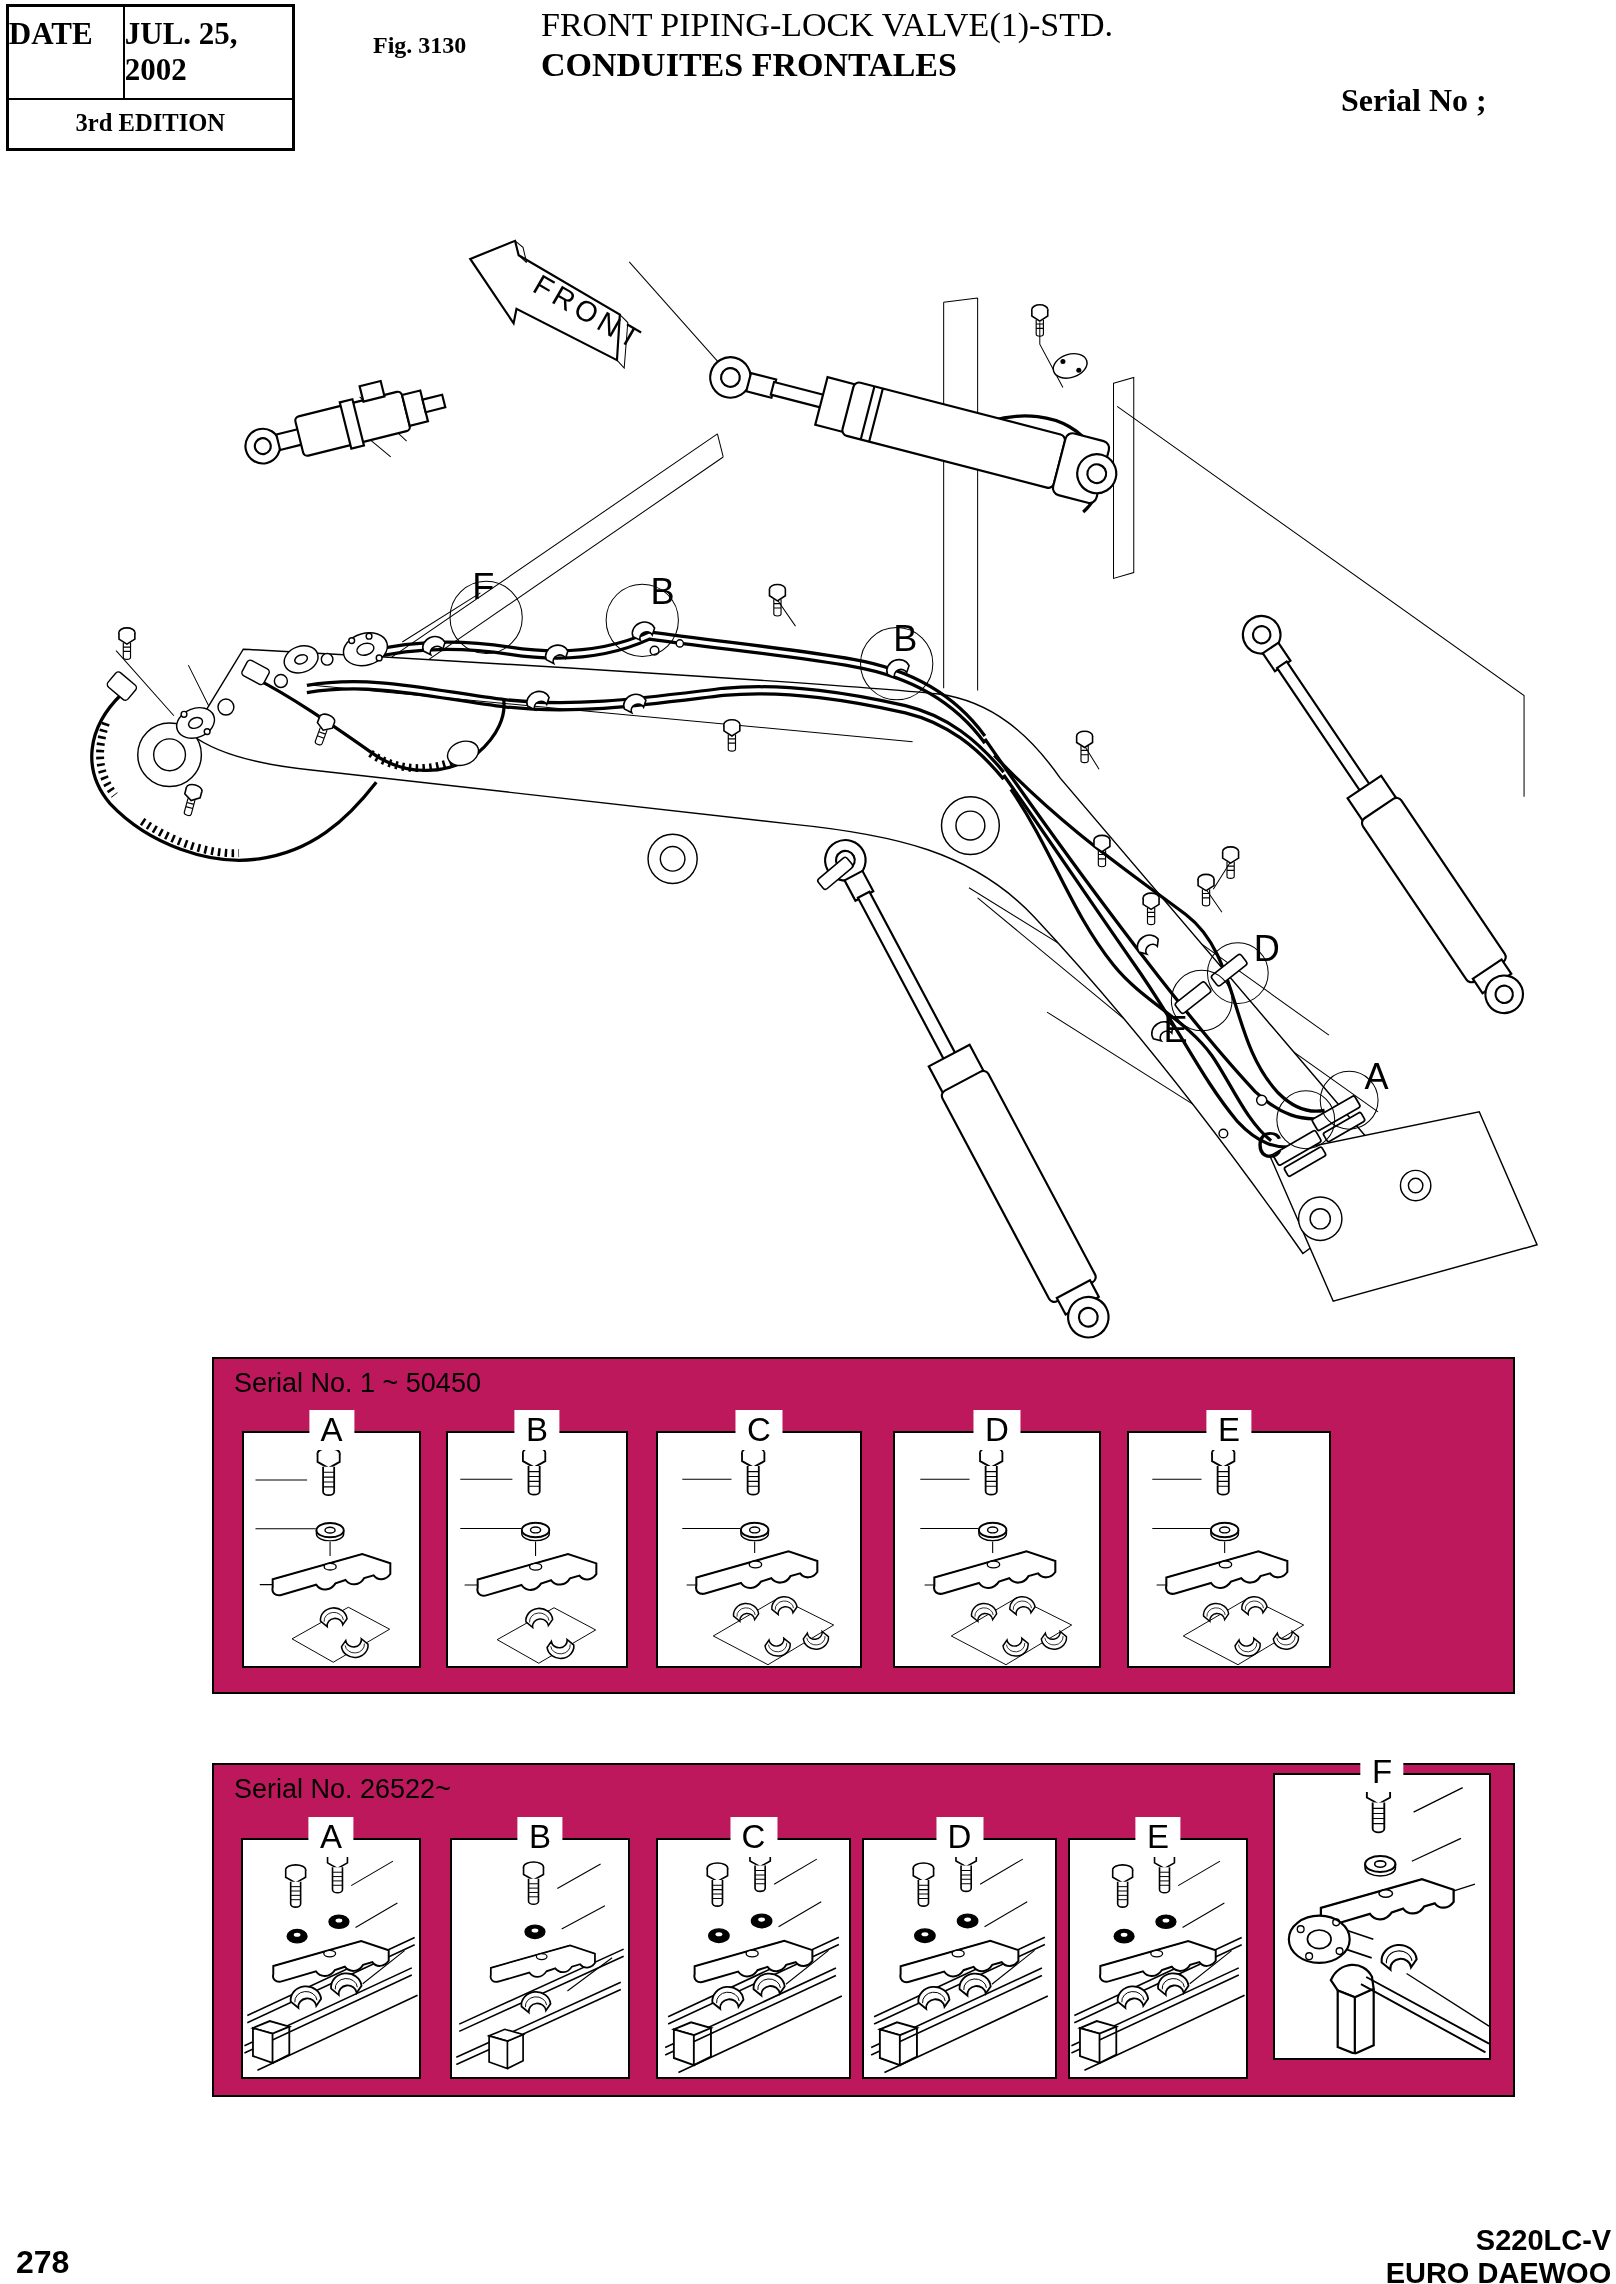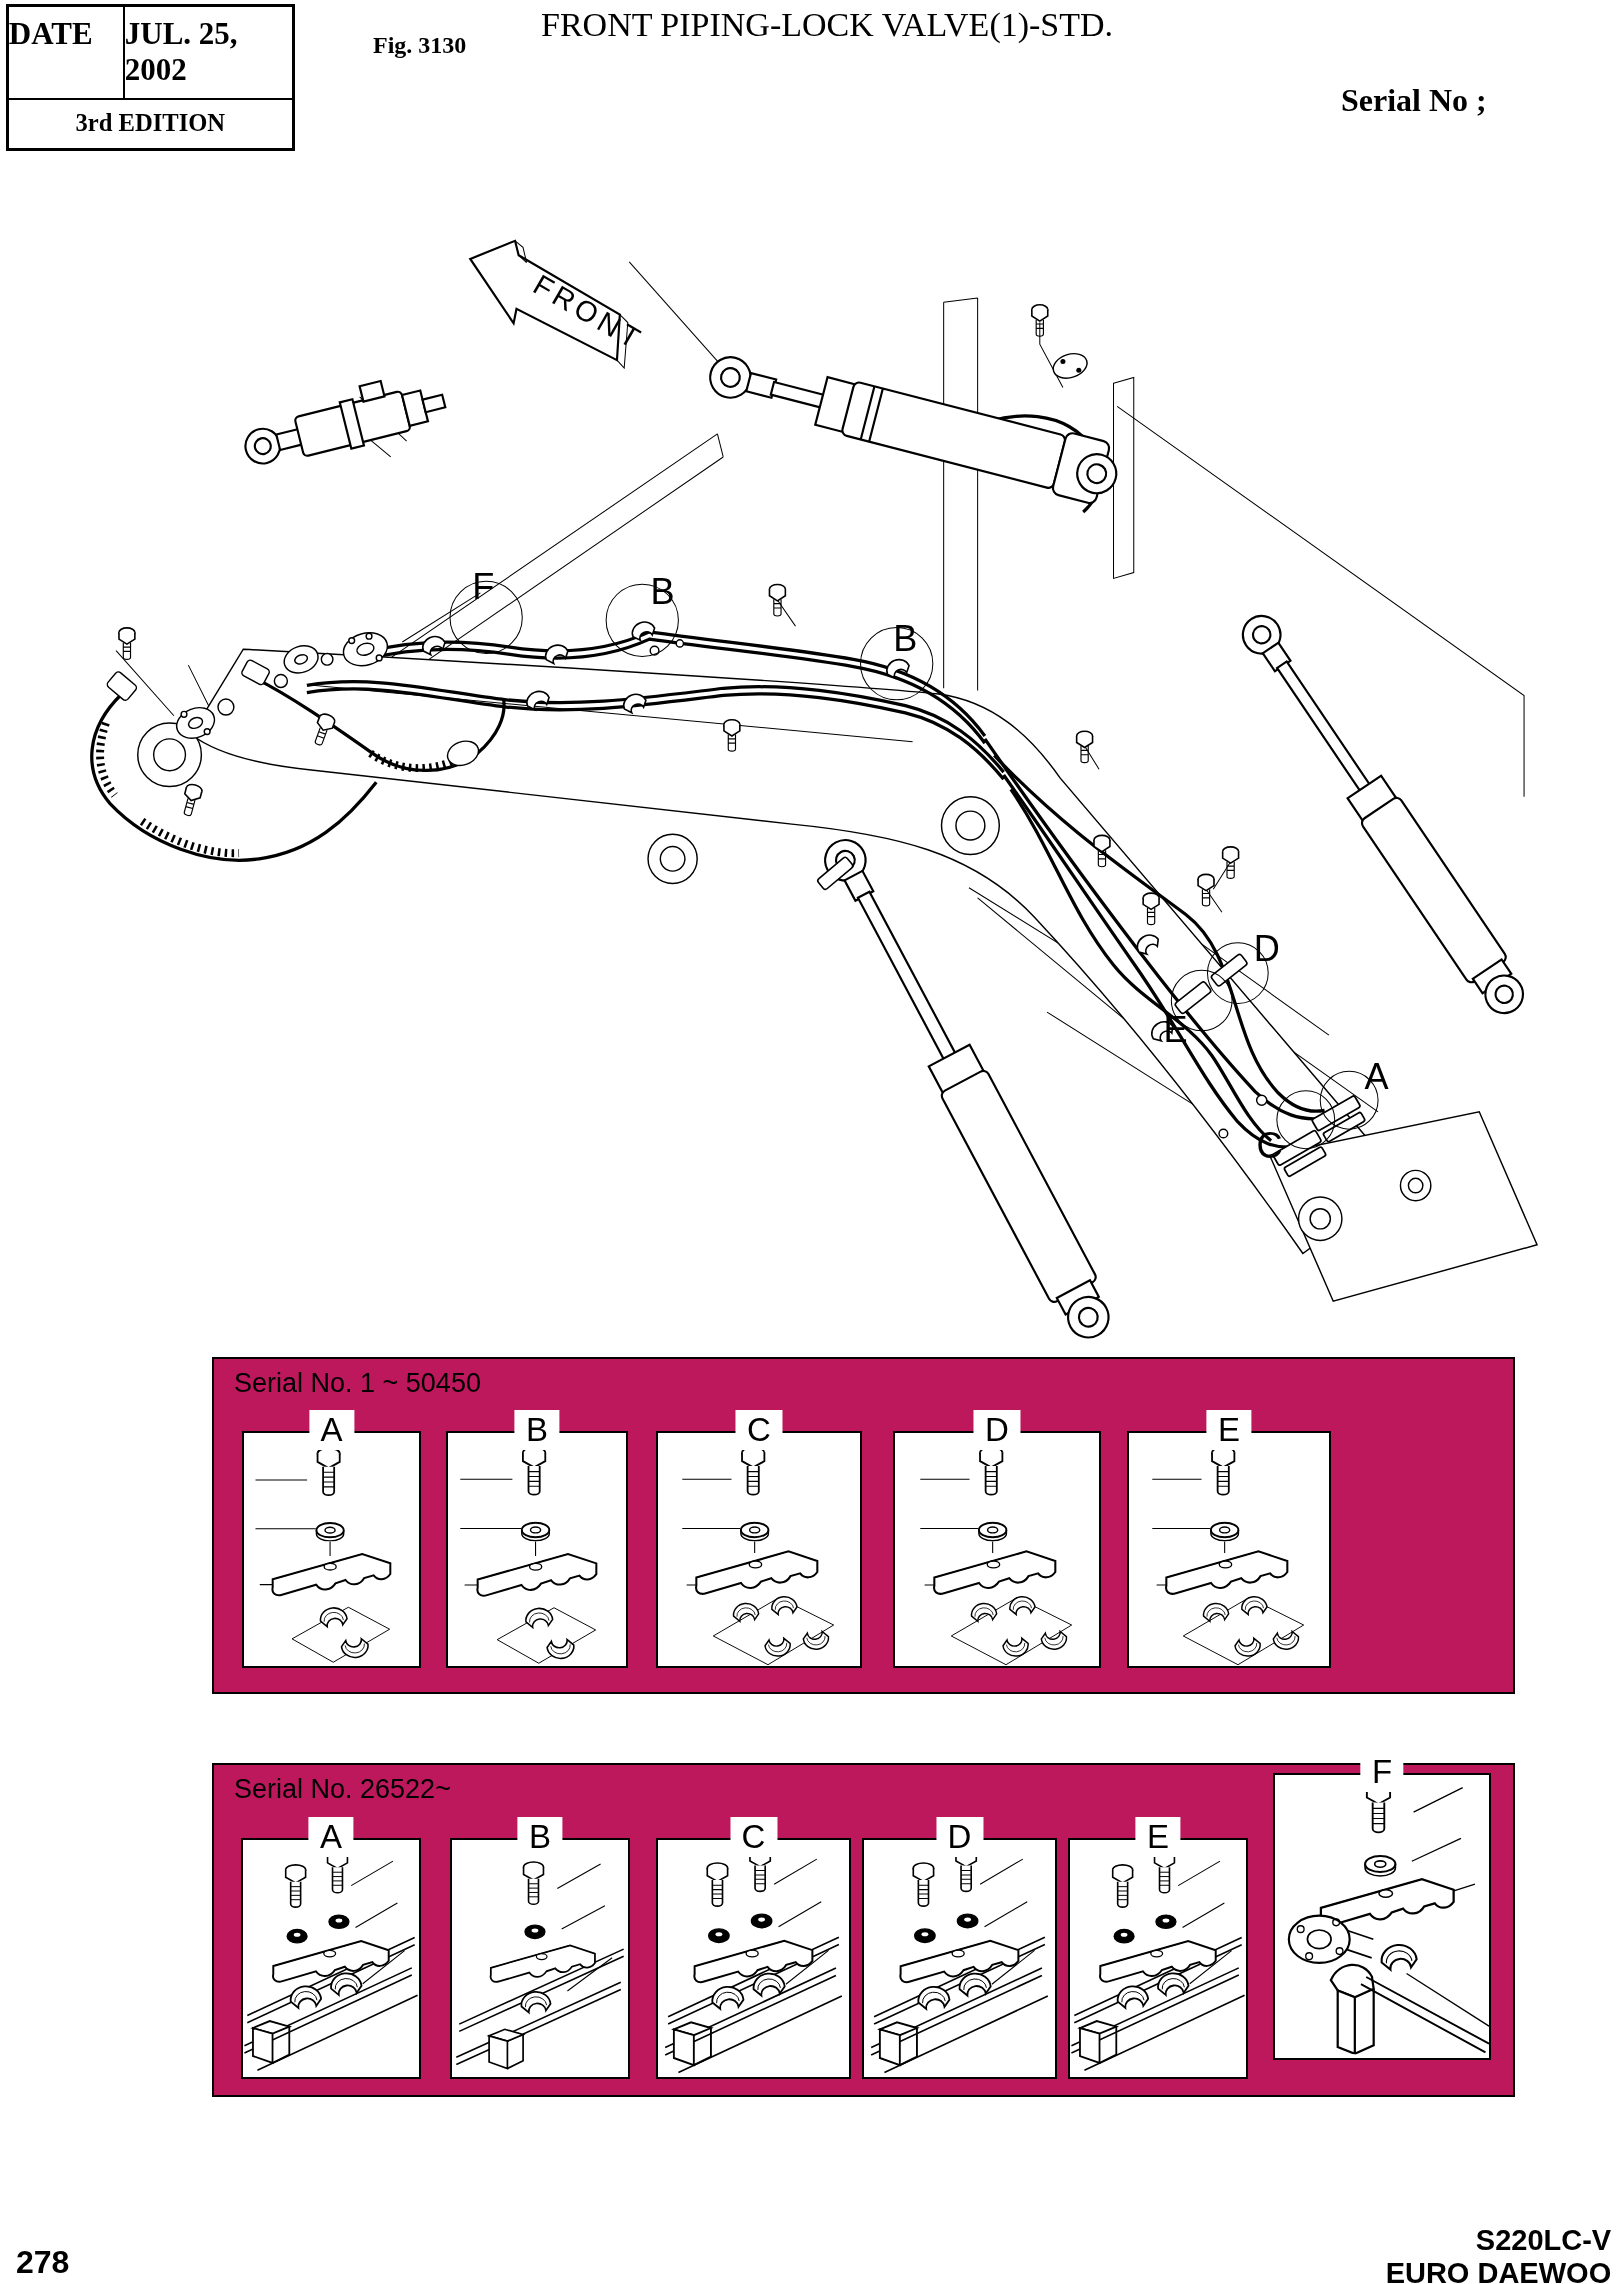--- a/index.html
+++ b/index.html
@@ -141,20 +141,21 @@
 
   <div class="hdr-table">
     <div class="hdr-row1">
       <div class="hdr-cell hdr-date">DATE</div>
       <div class="hdr-cell hdr-dateval">JUL. 25, 2002</div>
     </div>
     <div class="hdr-row2">3rd EDITION</div>
   </div>
   <div class="fig">Fig. 3130</div>
   <div class="t1">FRONT PIPING-LOCK VALVE(1)-STD.</div>
+  <div class="t2">CONDUITES FRONTALES</div>
   <div class="serial">Serial No ;</div>
 
   <svg class="main-svg" width="1617" height="1142" viewBox="0 0 2236 1580">
 
     <g class="t">
       <path d="M394,710 L992,300 M404,742 L1000,332 M394,710 L404,742 M992,300 L1000,332"></path>
       <path d="M1305,118 L1305,652 M1352,112 L1352,655 M1305,118 L1352,112"></path>
       <path d="M1540,230 L1568,222 L1568,492 L1540,500 Z"></path>
       <path d="M1545,262 L2108,662 L2108,802"></path>
       <path d="M870,62 L1012,222 M468,272 L540,332 M497,249 L562,310 M664,520 L556,588"></path>

